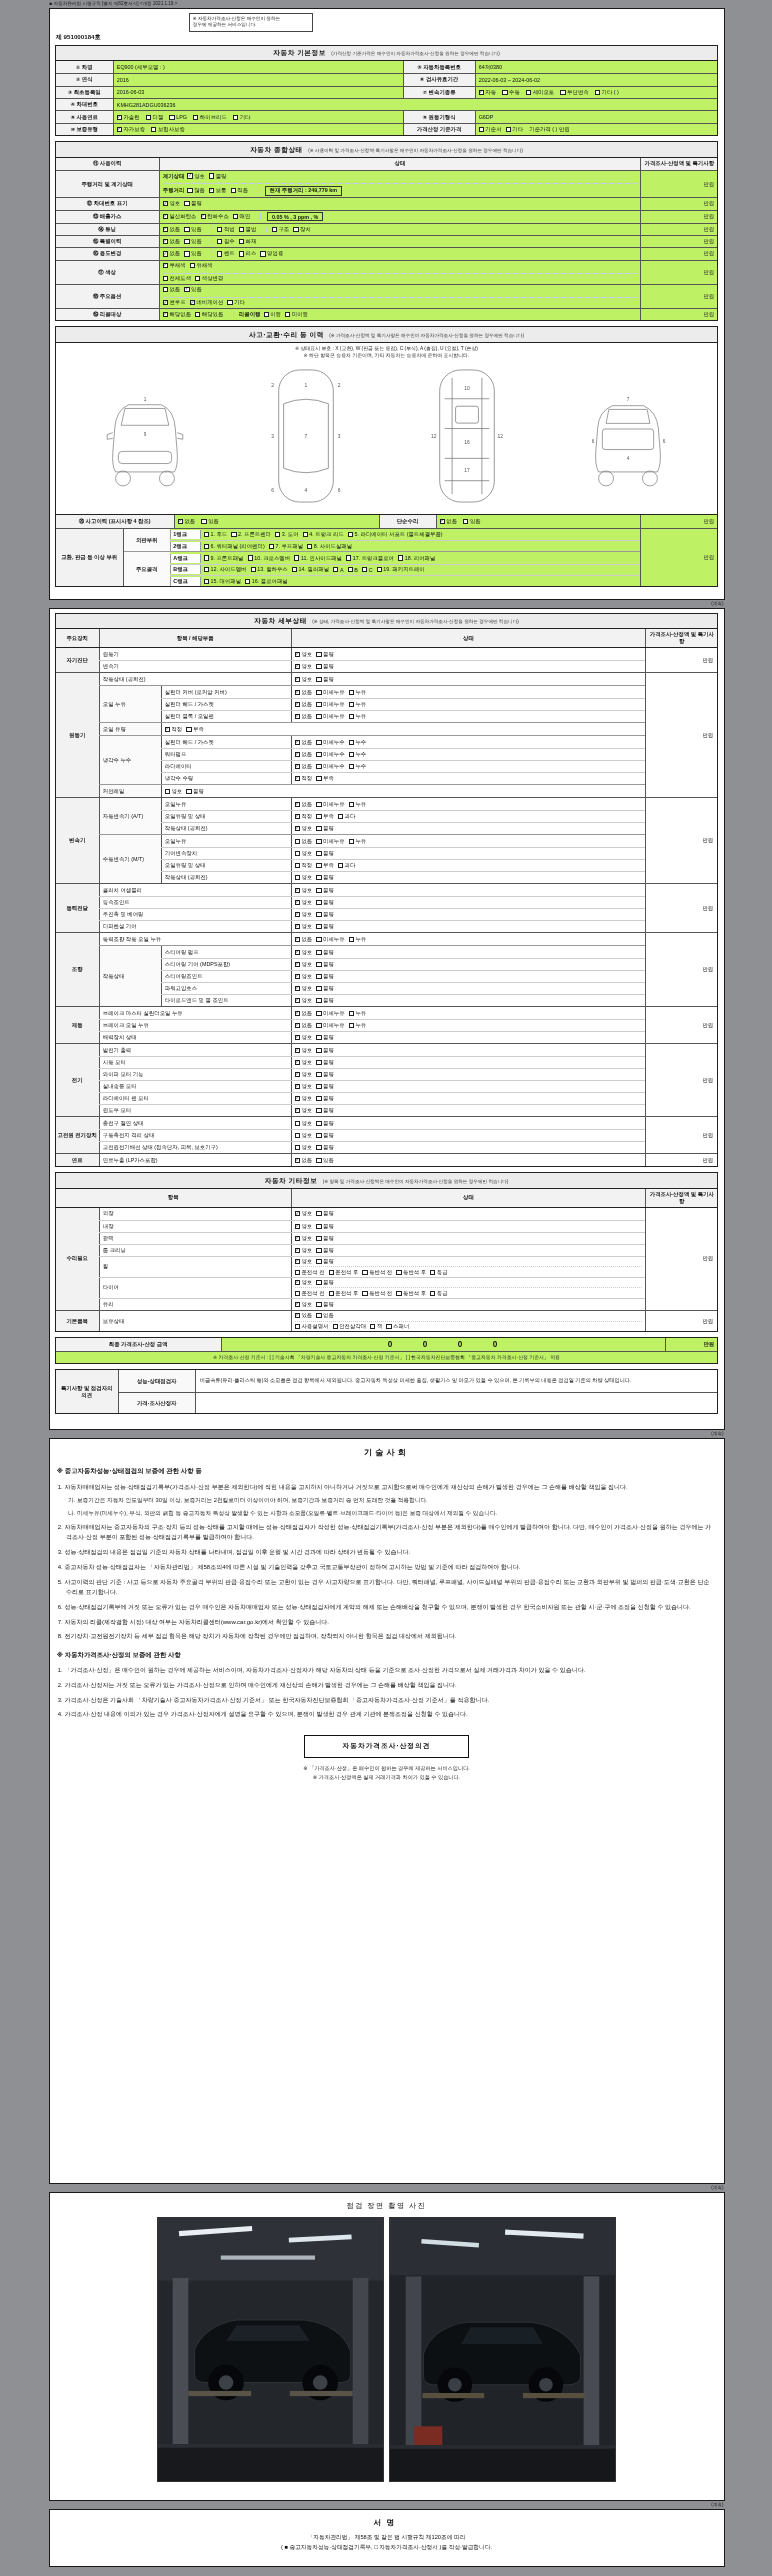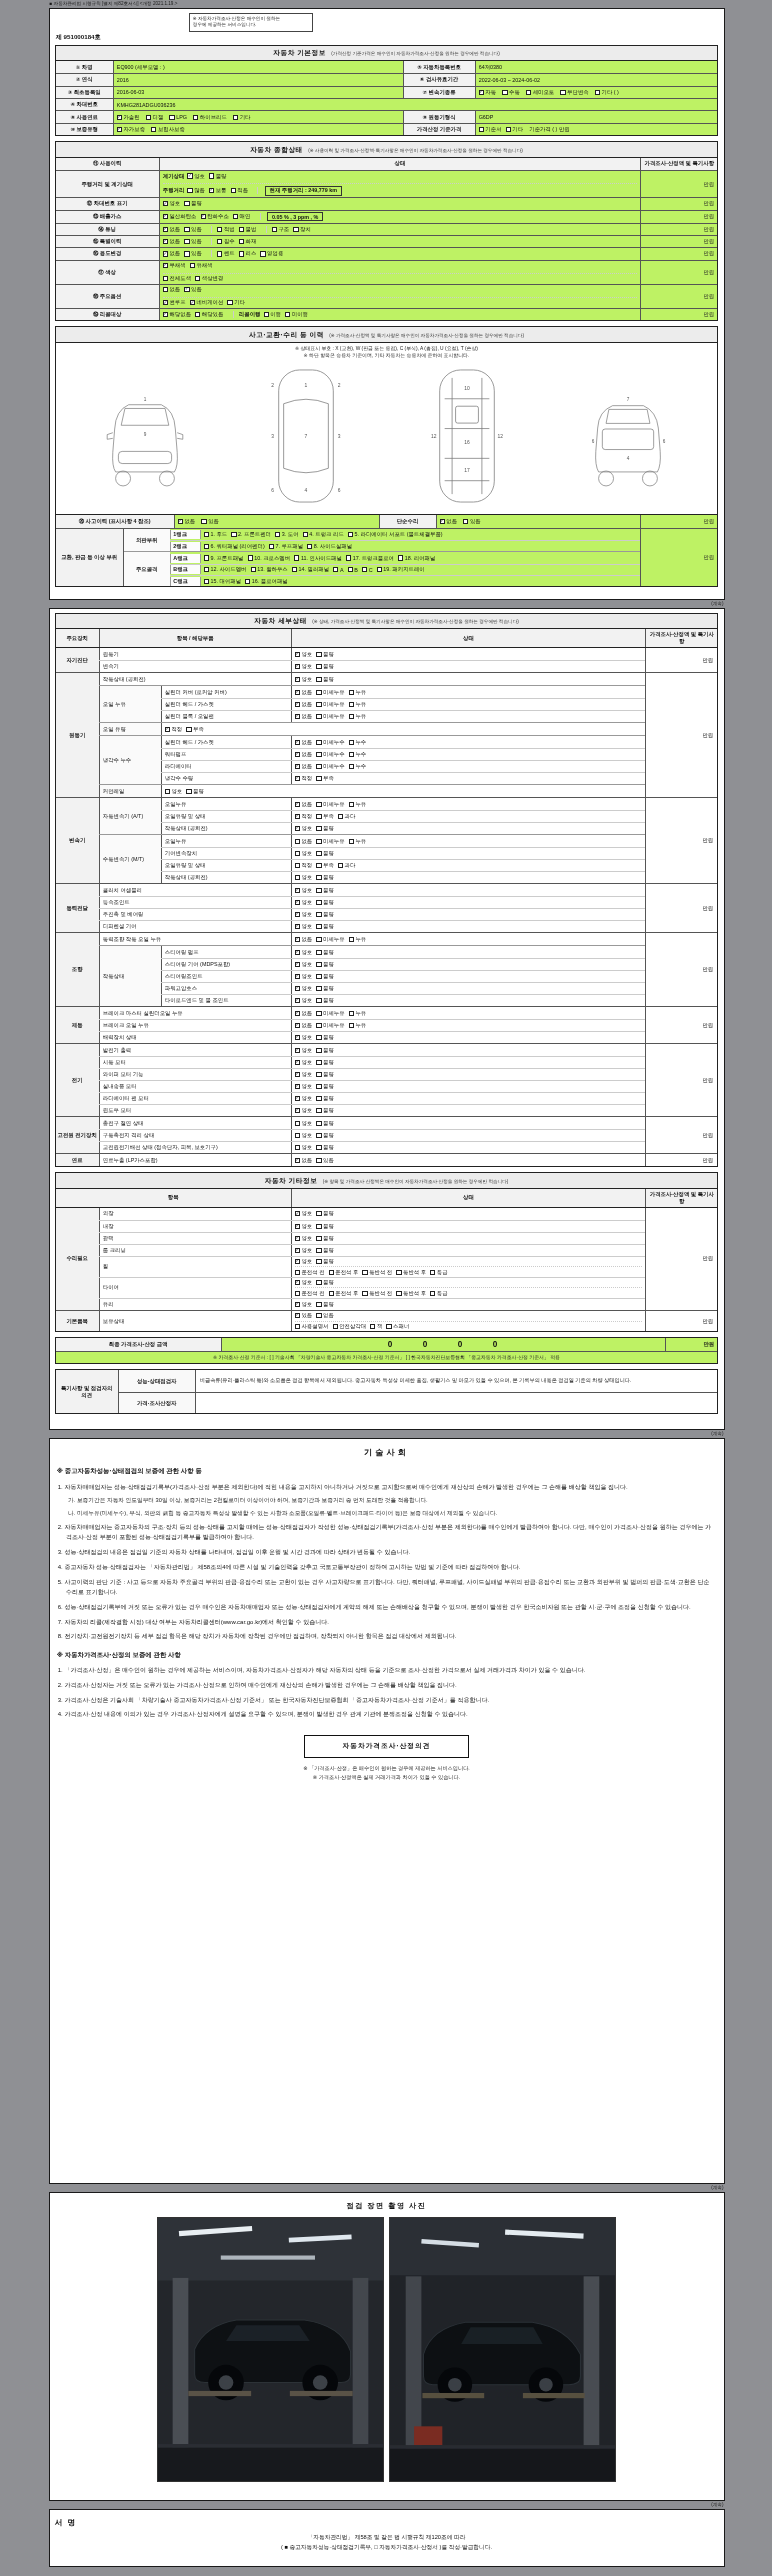--- a/index.html
+++ b/index.html
@@ -100,27 +100,27 @@
   .optext{flex:1;border-left:0.5px solid #555;padding:2.1px 4.1px;font-size:5.2px;display:flex;align-items:center;line-height:1.45;}
   
   .notice-title{text-align:center;font-weight:bold;font-size:8.2px;letter-spacing:3.1px;margin:4.1px 0 9.3px;}
   .n-head{font-weight:bold;font-size:6.4px;margin:9.3px 2.1px 5.2px;}
   .n-num{font-size:6px;line-height:1.7;margin:4.6px 3.1px;padding-left:8.2px;text-indent:-8.2px;color:#111;}
   .n-sub{font-size:5.7px;line-height:1.6;margin:3.1px 3.1px 3.1px 13.4px;padding-left:7.2px;text-indent:-7.2px;color:#222;}
   .opinion-box{width:165px;margin:15.5px auto 6.2px;border:1px solid #111;padding:6.2px 5.2px;text-align:center;}
   .ob-title{font-weight:bold;font-size:6.7px;letter-spacing:1px;}
   .ob-note{text-align:center;font-size:5.2px;margin:2.1px 0;color:#222;}
   
-  .photos-title{text-align:center;font-weight:bold;font-size:7.2px;letter-spacing:1.5px;margin:4.1px 0 6.2px;}
+  .photos-title{text-align:center;font-weight:normal;font-size:7.2px;letter-spacing:1.5px;margin:4.1px 0 6.2px;}
   .photos-row{display:flex;gap:5.2px;justify-content:center;}
   .photo{width:227px;height:265px;flex:none;border:0.5px solid #333;overflow:hidden;background:#1d2024;}
   .photo svg{width:100%;height:100%;display:block;}
   .photo.flip svg{transform:scaleX(-1);}
   
-  .sig-title{font-weight:bold;font-size:7.7px;letter-spacing:5.2px;margin:4.1px 0 5.2px;}
+  .sig-title{text-align:center;font-weight:bold;font-size:7.7px;letter-spacing:5.2px;margin:4.1px 0 5.2px;}
   .sig-line{text-align:center;font-size:5.7px;line-height:1.6;color:#111;}
   
   .p1{min-height:571px;}
   .p2{min-height:822px;}
   .p3{min-height:746px;}
   .p4{min-height:309px;}
   .p5{min-height:58px;}
 </style>
 </head>
 <body>

